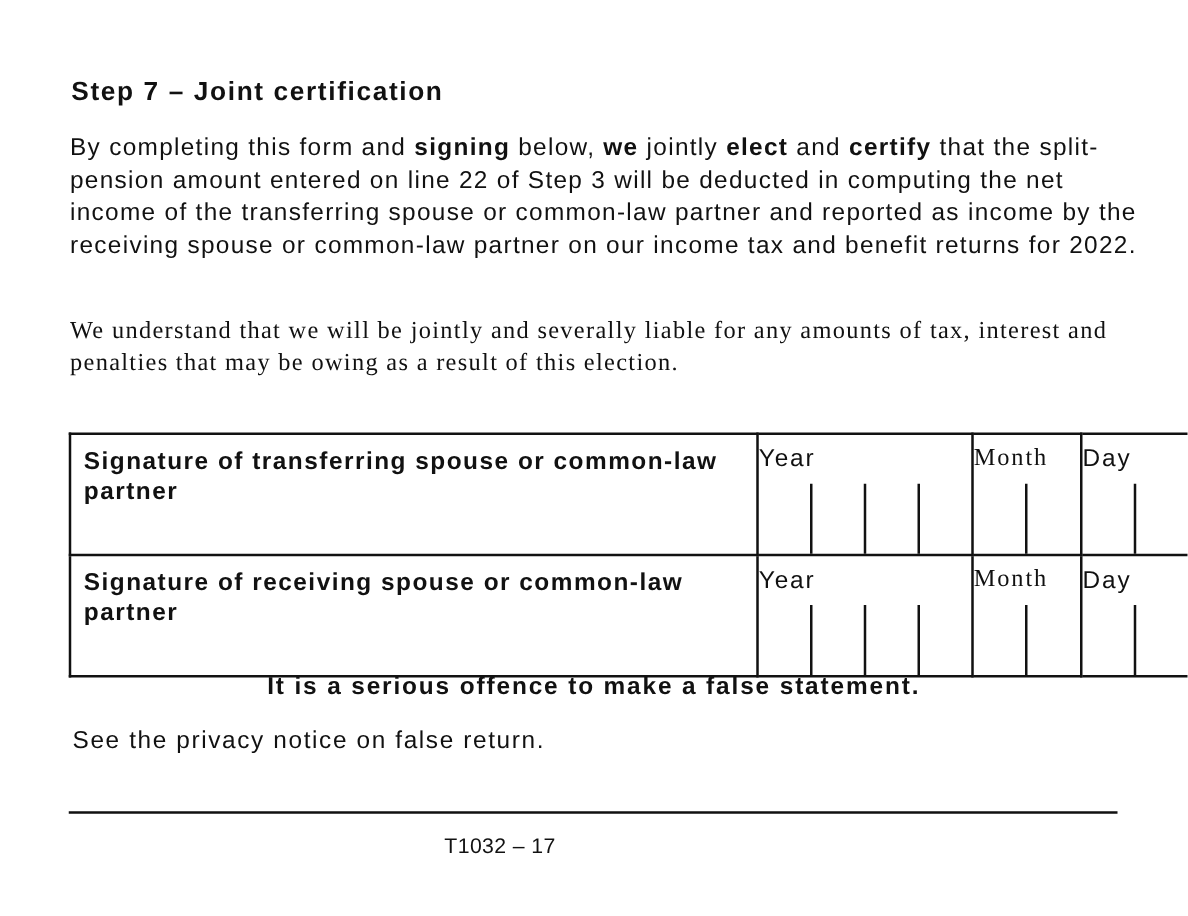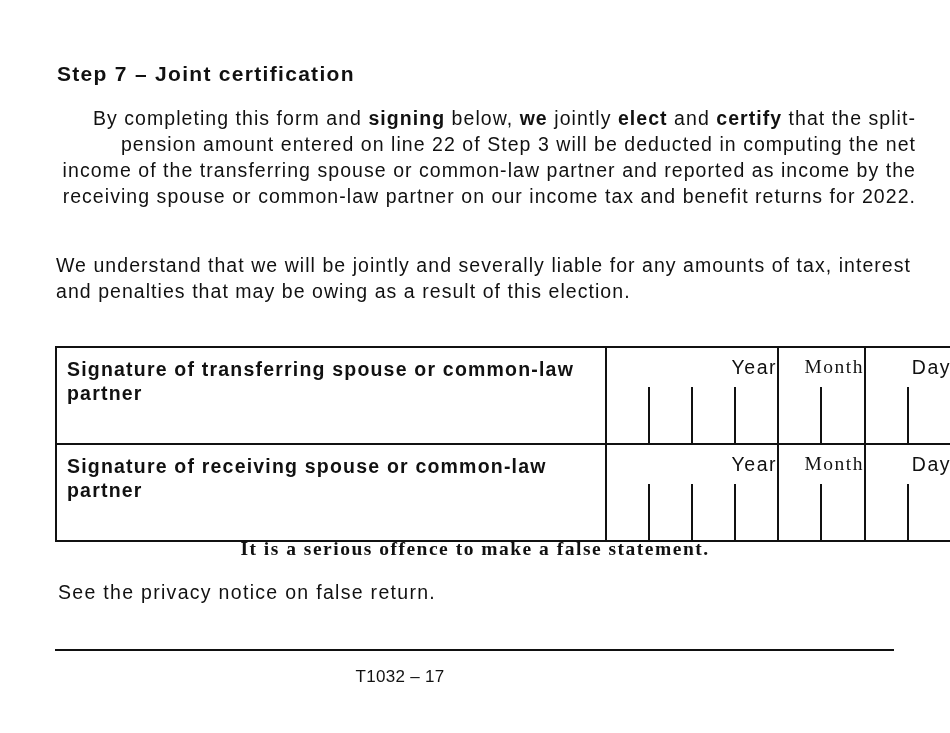--- a/index.html
+++ b/index.html
@@ -9,44 +9,44 @@
   }
   .heading {
     position: absolute; left: 57px; top: 62px;
     font-size: 21px; font-weight: bold; letter-spacing: 1.3px;
   }
   .para {
     position: absolute; left: 56px; width: 860px;
     font-size: 19.5px; letter-spacing: 1.05px; line-height: 26px;
   }
   .para b { font-weight: bold; }
-  .p1 { top: 105px; text-align: right; }
-  .p2 { top: 252px; }
+  .p1 { top: 105px; }
+  .p2 { top: 252px; font-family: Liberation Serif, serif; }
   table.sig {
     position: absolute; left: 55px; top: 346px;
     width: 898px; border-collapse: collapse;
   }
   table.sig td {
     border: 2px solid #111; height: 95px; vertical-align: top; padding: 0; position: relative;
   }
   .sig-label {
     font-size: 19.5px; font-weight: bold; letter-spacing: 1.2px; line-height: 24px;
     padding: 9px 0 0 10px;
   }
   .col-year { width: 170px; }
   .col-month { width: 85px; font-family: Liberation Serif, serif; }
   .col-day { width: 85px; margin-top: 28px; }
   .date-label {
-    text-align: right; font-size: 19.5px; letter-spacing: 1.5px; padding-top: 8px;
+    text-align: left; font-size: 19.5px; letter-spacing: 1.5px; padding-top: 8px;
   }
   .ticks { position: absolute; left: 0; right: 0; bottom: 0; height: 56px; }
   .tick { position: absolute; bottom: 0; width: 2px; height: 56px; background: #111; }
   .warning {
     position: absolute; left: 0; width: 950px; top: 538px; text-align: center;
-    font-size: 19.5px; font-weight: bold; letter-spacing: 1.5px; font-family: Liberation Serif, serif;
+    font-size: 19.5px; font-weight: bold; letter-spacing: 1.5px;
   }
   .privacy {
     position: absolute; left: 58px; top: 581px;
     font-size: 19.5px; letter-spacing: 1.3px;
   }
   .rule {
     position: absolute; left: 55px; width: 839px; top: 649px; height: 2px; background: #111;
   }
   .footer {
     position: absolute; left: 0; width: 800px; top: 667px; text-align: center;

